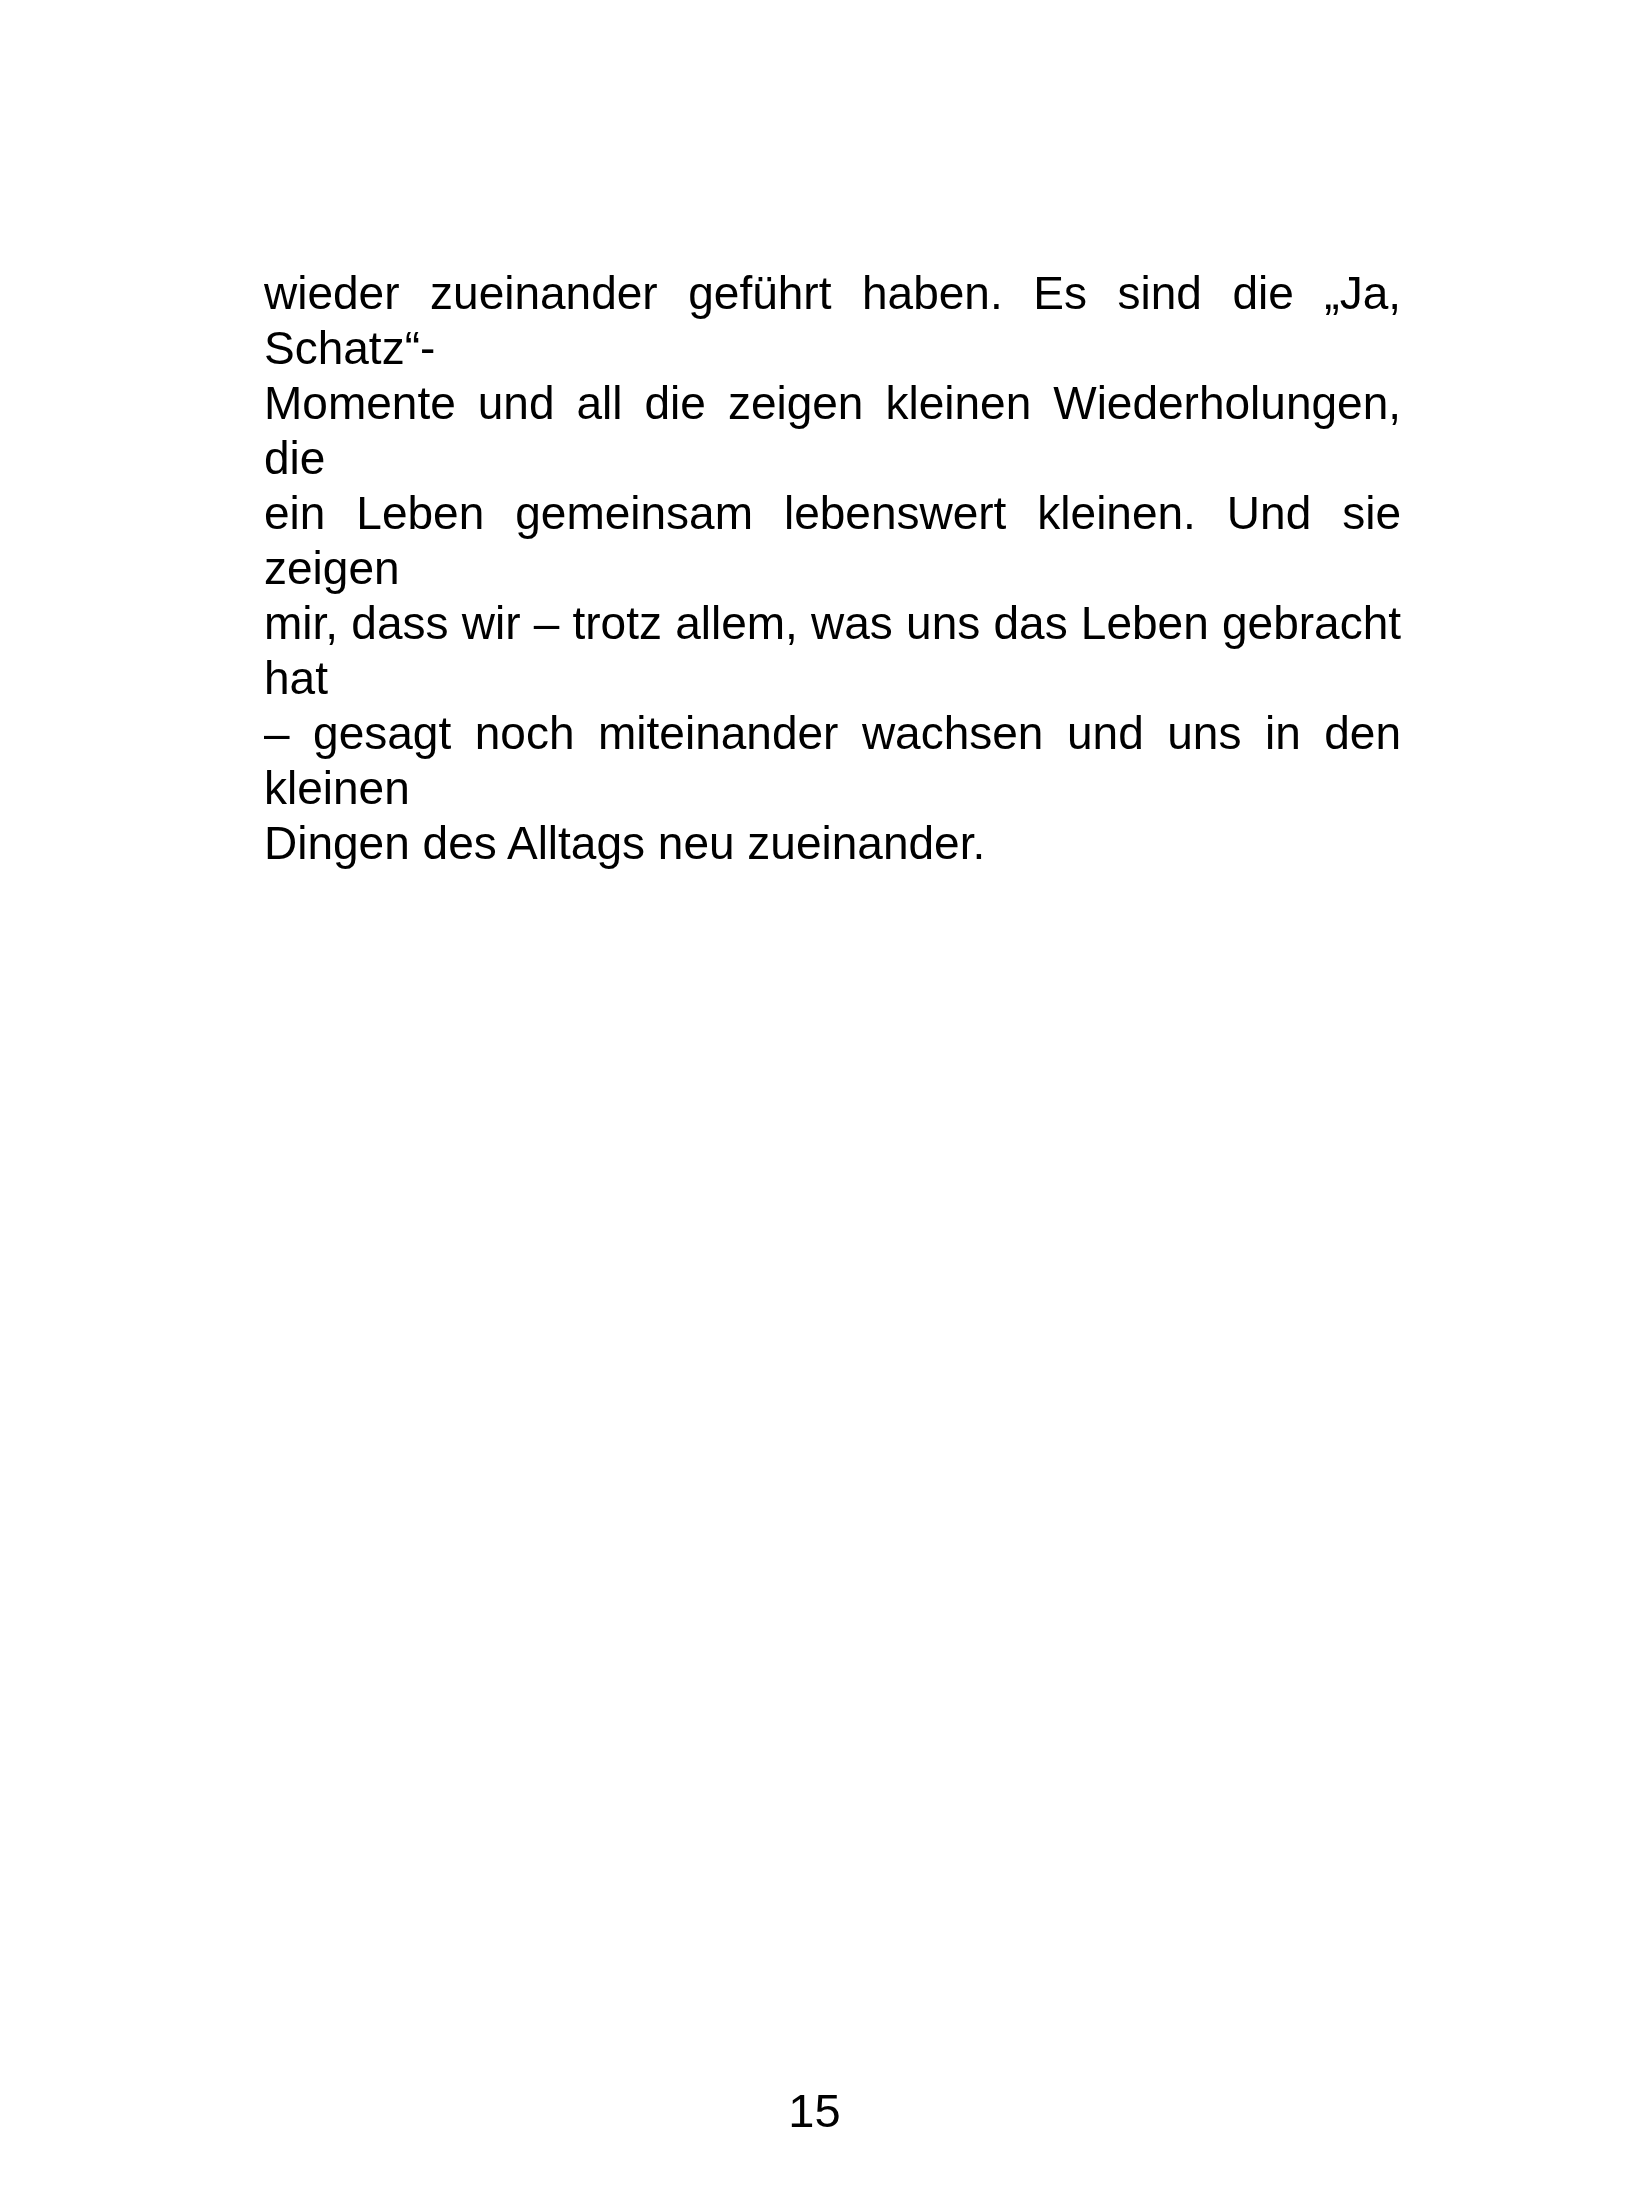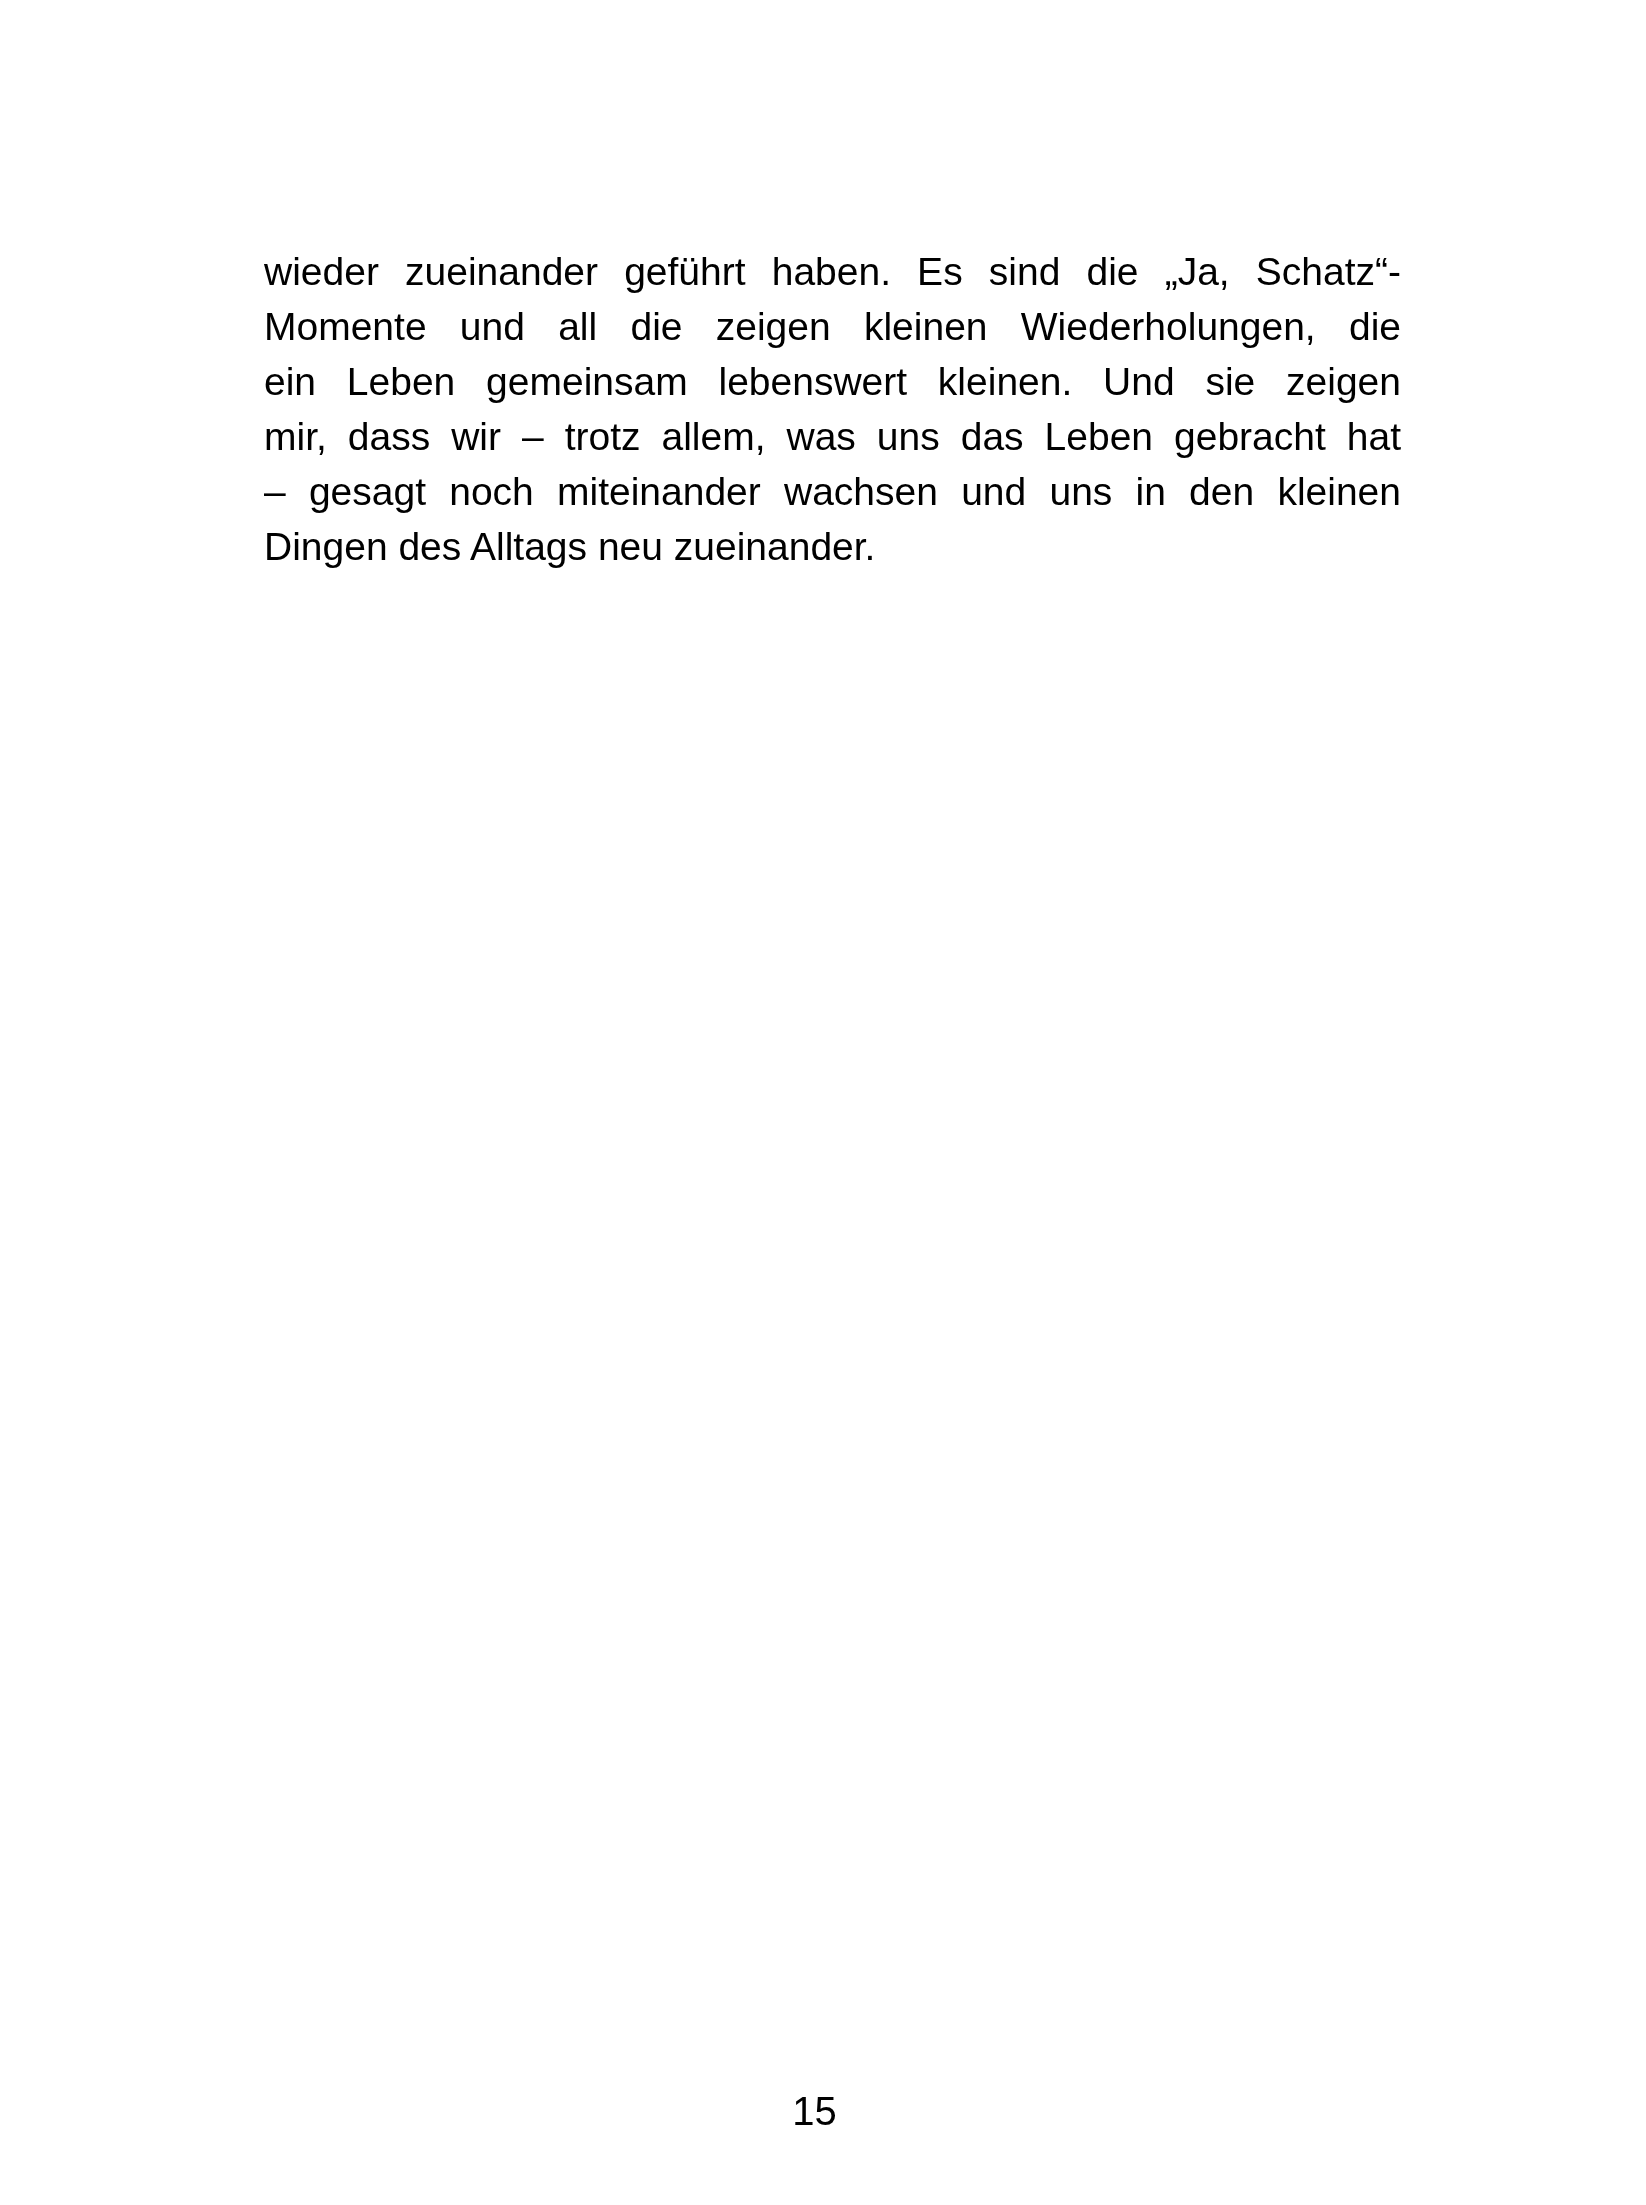--- a/index.html
+++ b/index.html
@@ -12,41 +12,41 @@
     width: 1646px;
     height: 2293px;
     background: #ffffff;
     overflow: hidden;
     font-family: "Liberation Sans", sans-serif;
     color: #000000;
   }
   .text-block {
     position: absolute;
     left: 264px;
-    top: 244px;
+    top: 266px;
     width: 1137px;
-    font-size: 39px;
+    font-size: 46px;
     line-height: 55px;
     letter-spacing: 0px;
   }
   .line {
     text-align: justify;
     text-align-last: justify;
   }
   .line.last {
     text-align: justify;
     text-align-last: left;
   }
   .page-number {
     position: absolute;
     left: 0;
     top: 2089px;
     width: 1629px;
     text-align: center;
-    font-size: 40px;
+    font-size: 47px;
     line-height: 44px;
   }
 </style>
 </head>
 <body>
 
 <div class="page">
   <div class="text-block">
     <div class="line">wieder zueinander geführt haben. Es sind die „Ja, Schatz“-</div>
     <div class="line">Momente und all die zeigen kleinen Wiederholungen, die</div>

